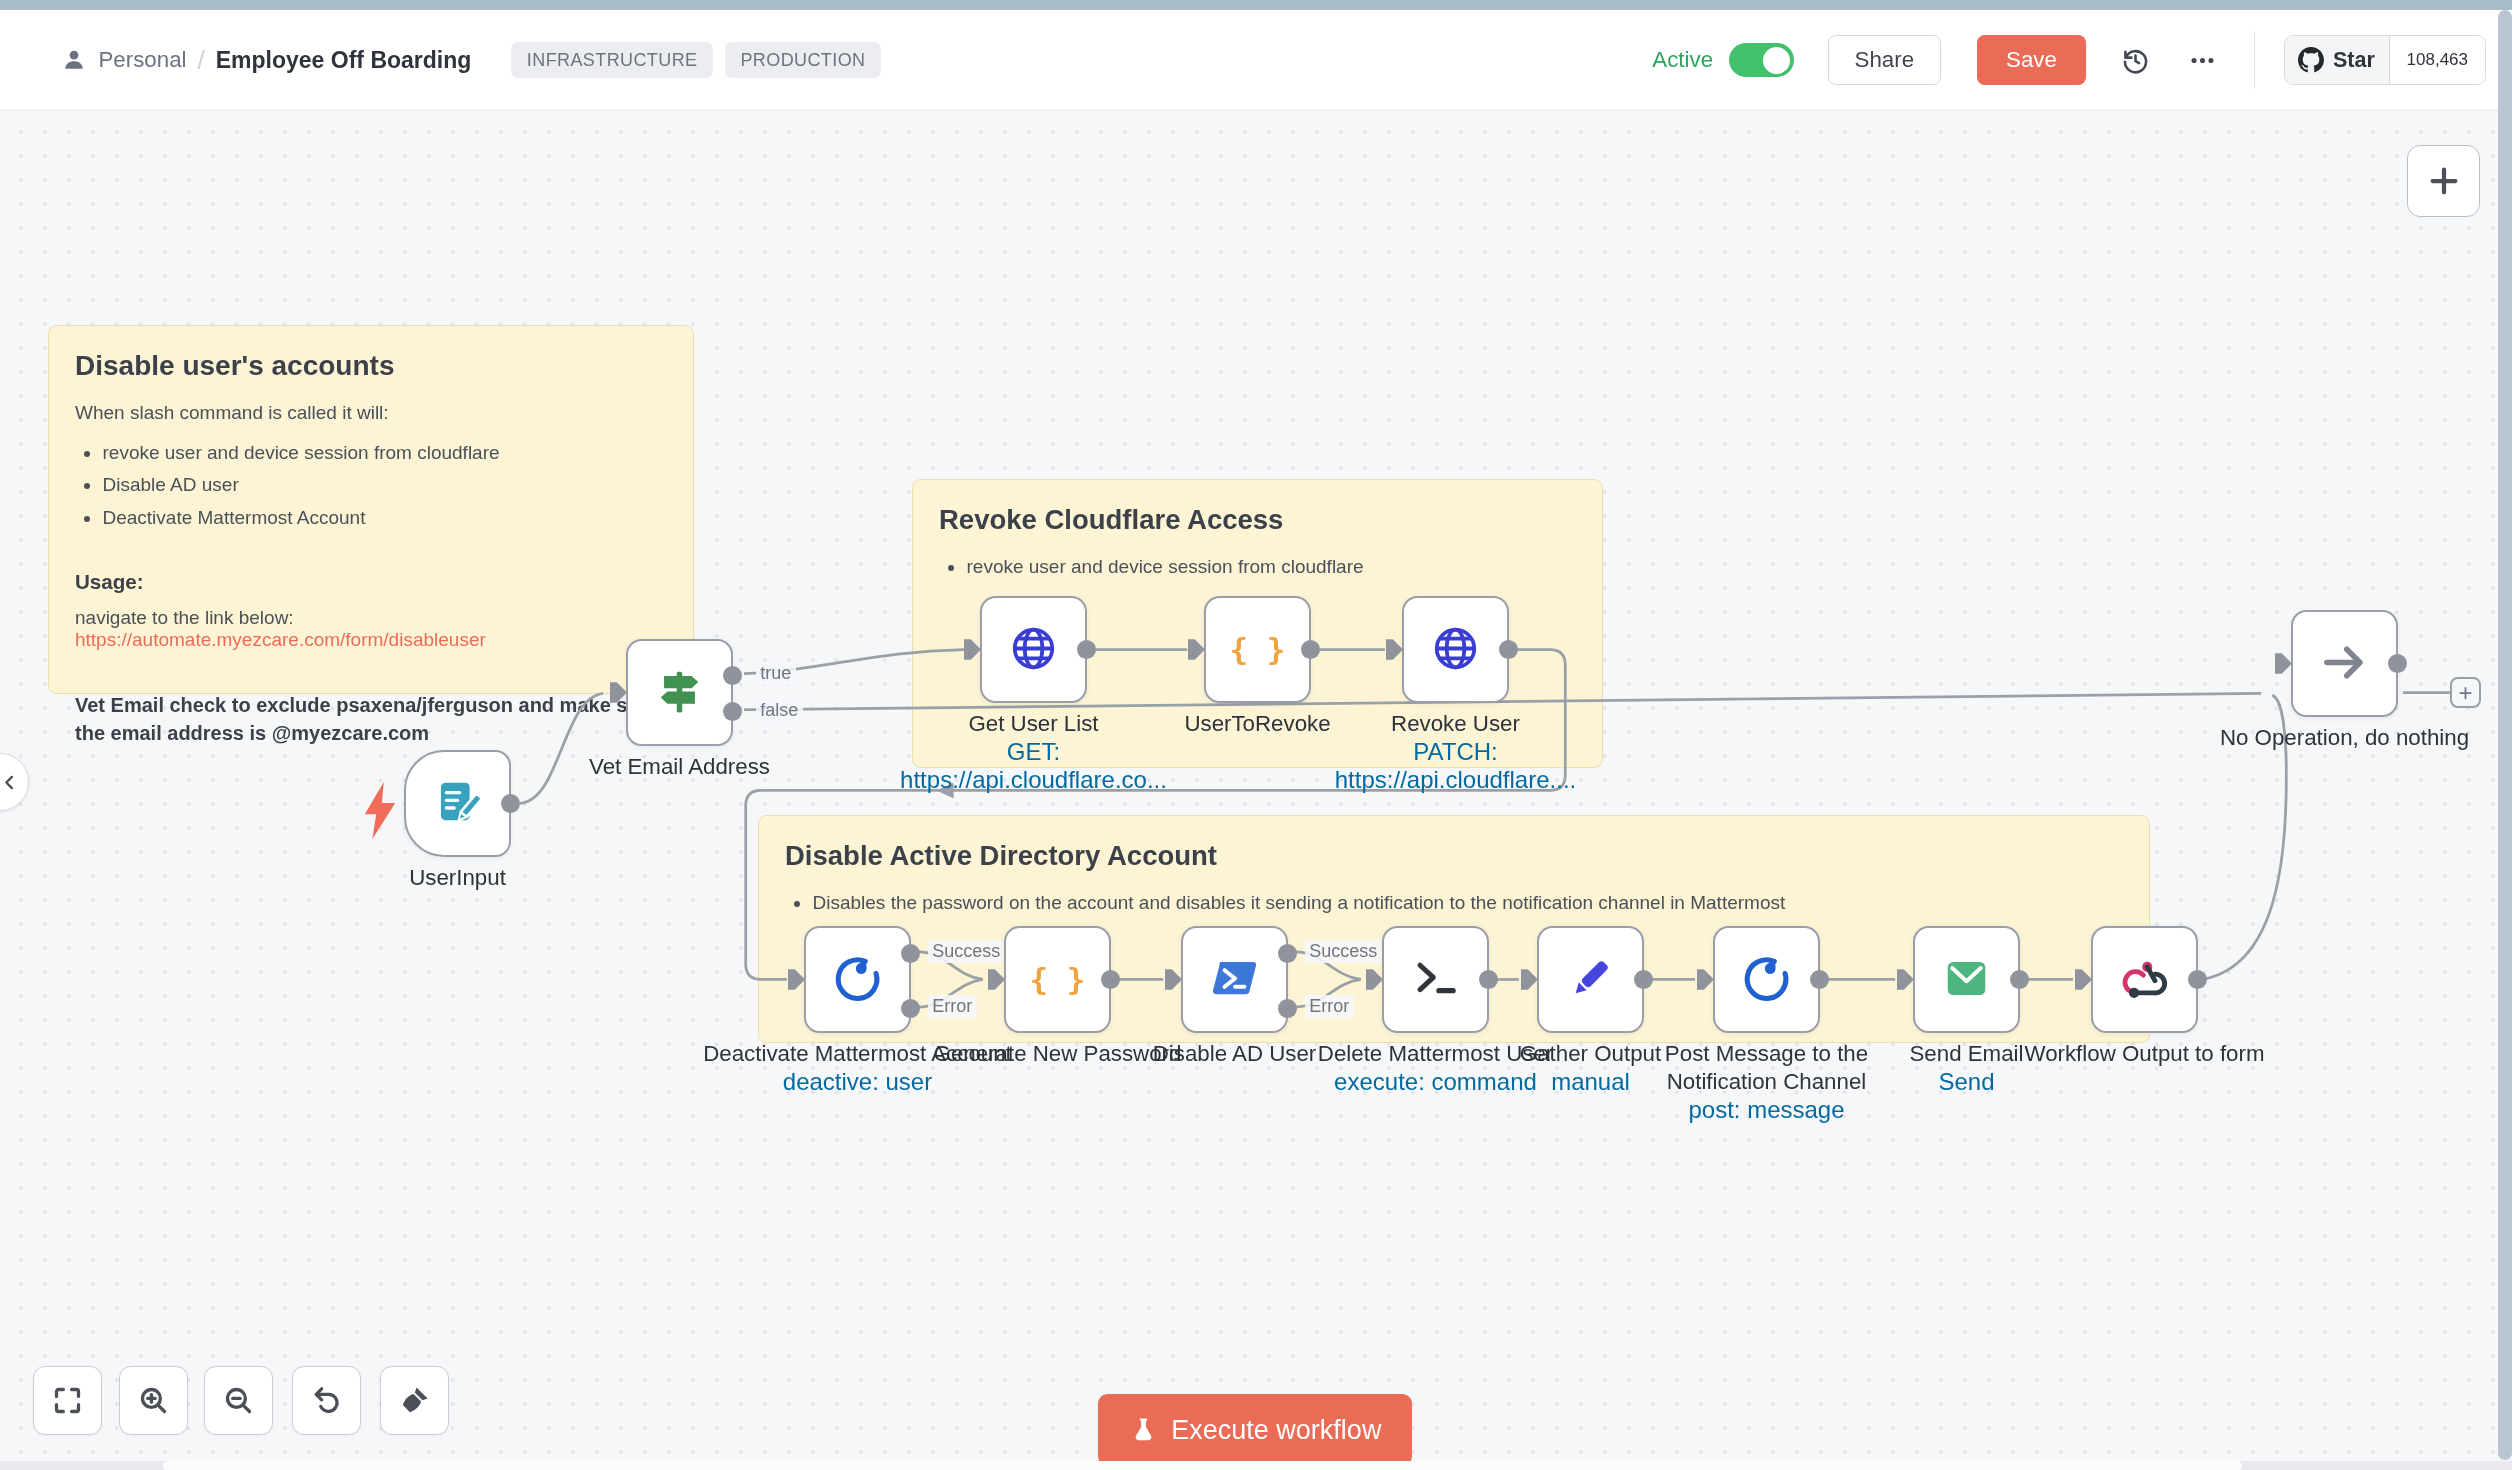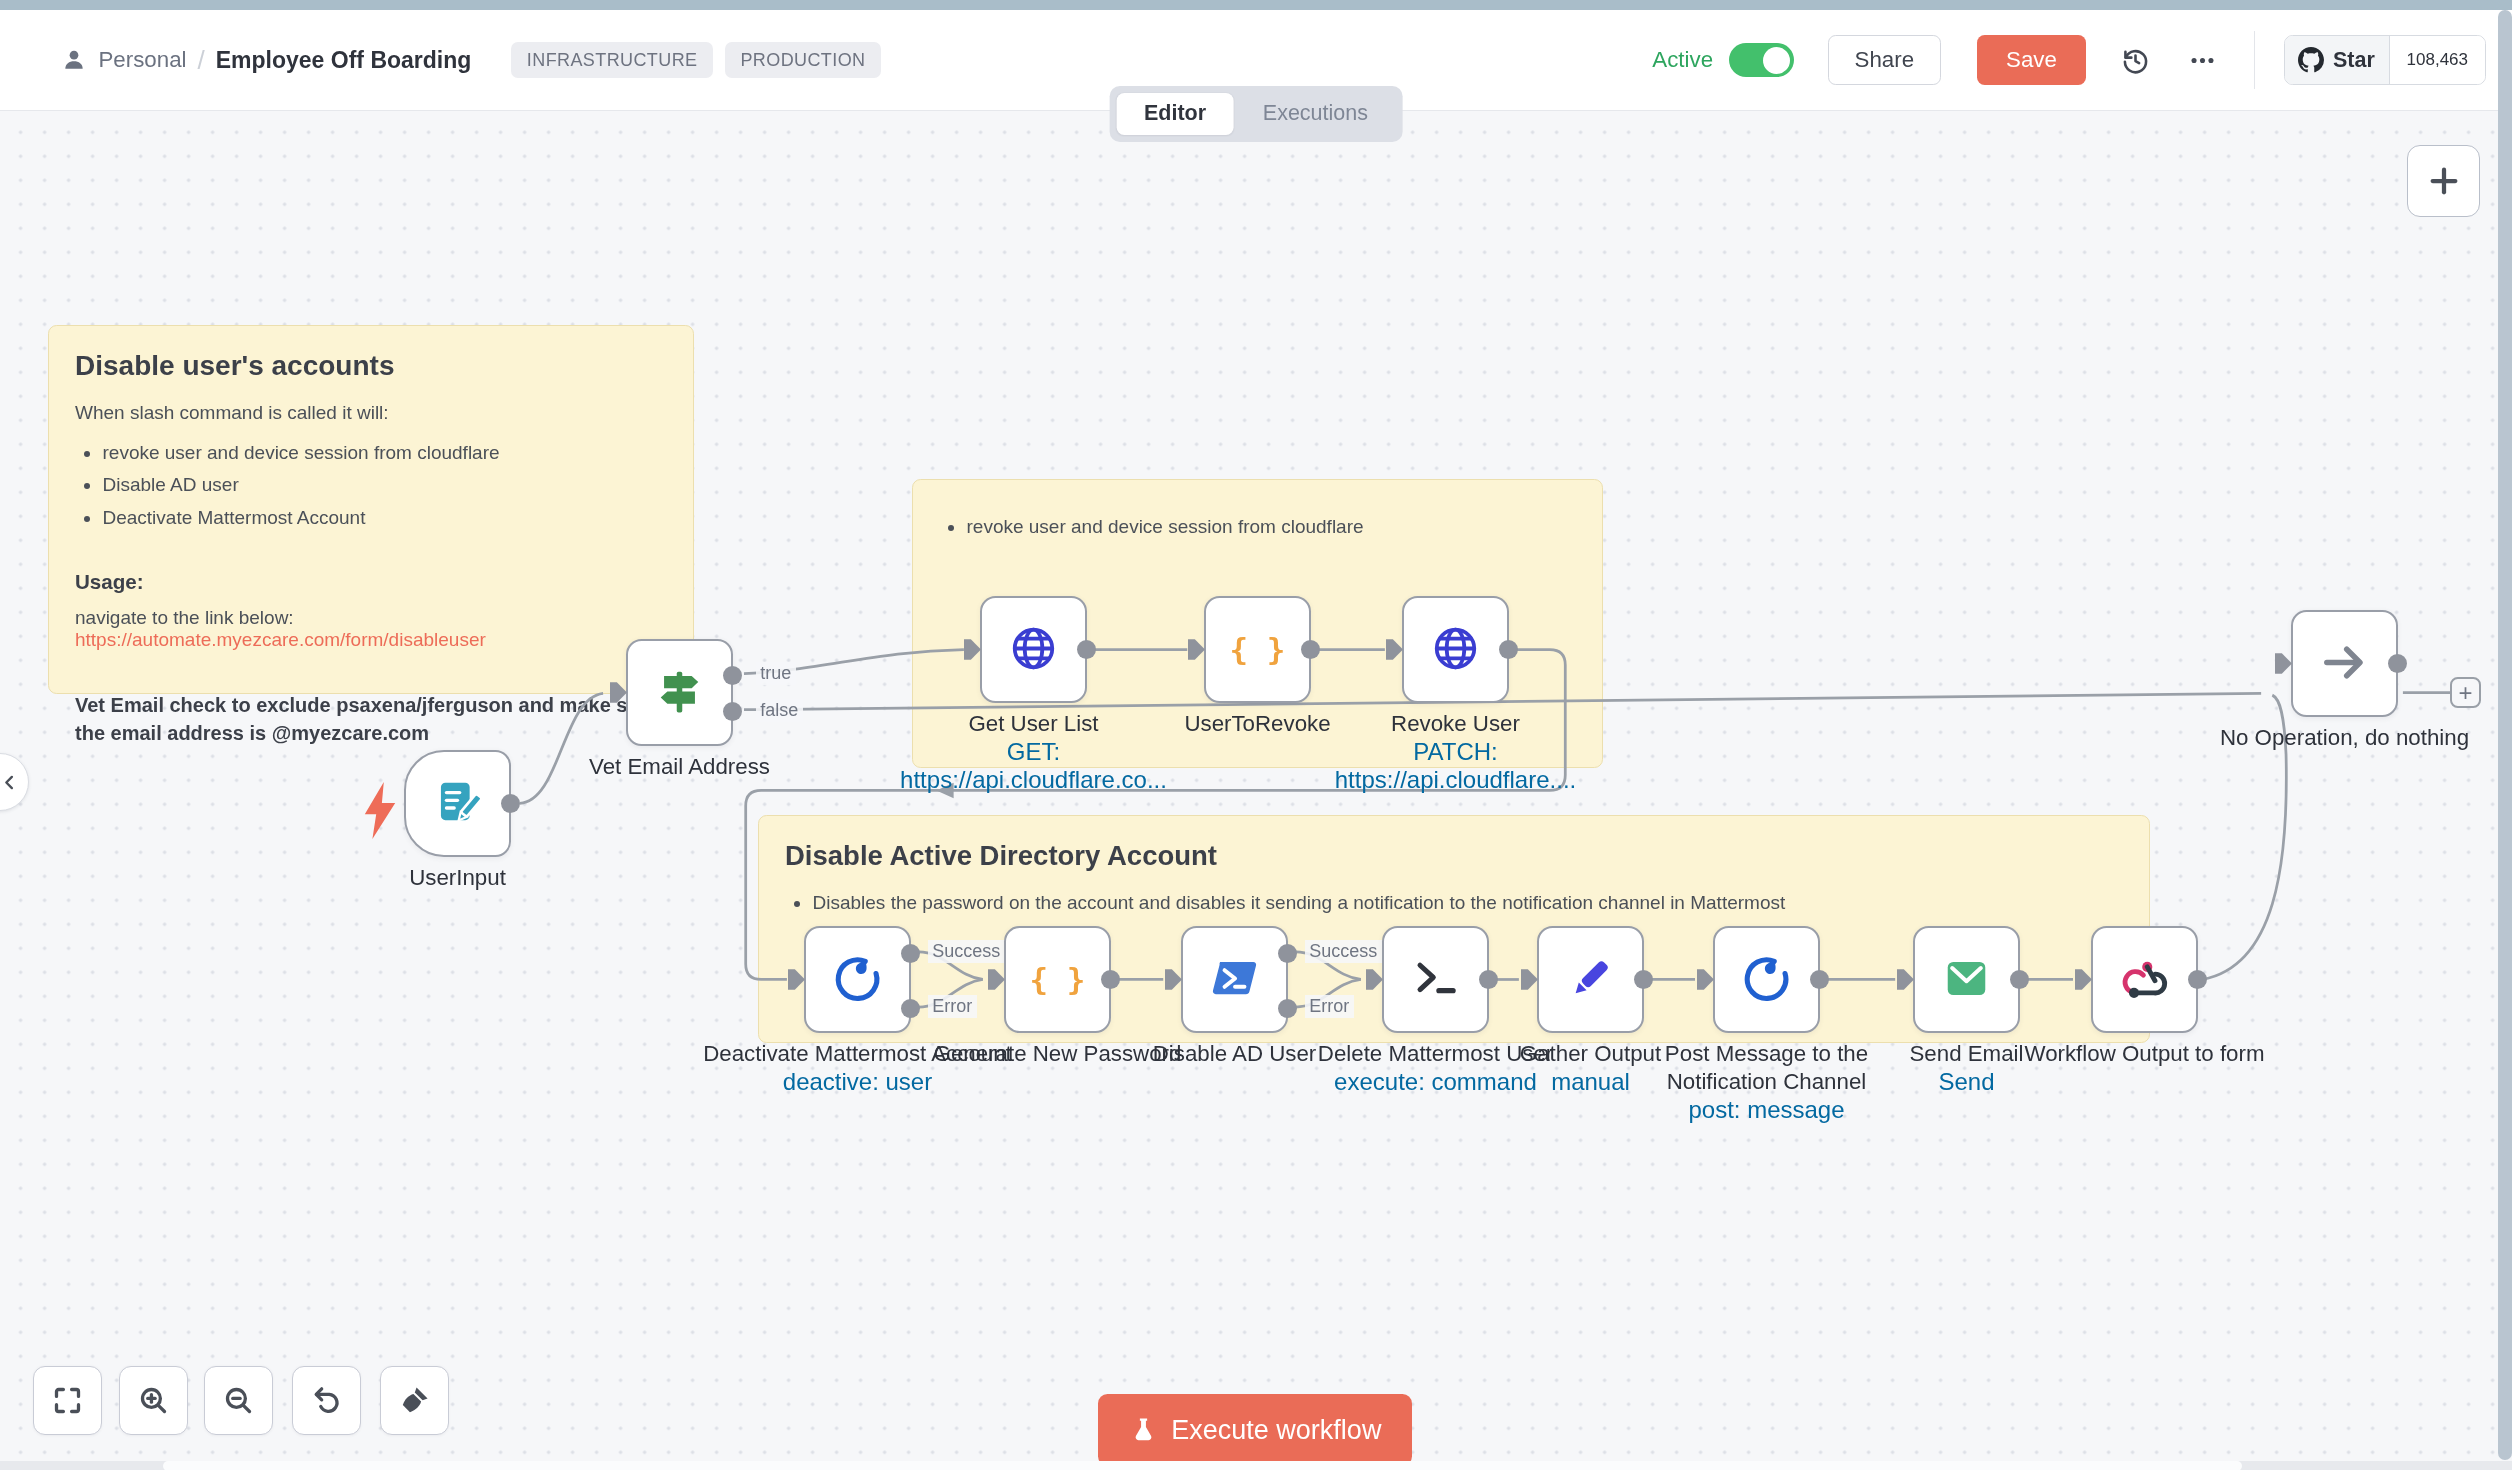--- a/index.html
+++ b/index.html
@@ -124,43 +124,40 @@
           <svg width="26" height="26" viewBox="0 0 16 16" fill="#24292f">
               <path d="M8 0C3.58 0 0 3.58 0 8c0 3.54 2.29 6.53 5.47 7.59.4.07.55-.17.55-.38 0-.19-.01-.82-.01-1.49-2.01.37-2.53-.49-2.69-.94-.09-.23-.48-.94-.82-1.13-.28-.15-.68-.52-.01-.53.63-.01 1.08.58 1.23.82.72 1.21 1.87.87 2.33.66.07-.52.28-.87.51-1.07-1.78-.2-3.64-.89-3.64-3.95 0-.87.31-1.59.82-2.15-.08-.2-.36-1.02.08-2.12 0 0 .67-.21 2.2.82.64-.18 1.32-.27 2-.27s1.36.09 2 .27c1.53-1.04 2.2-.82 2.2-.82.44 1.1.16 1.92.08 2.12.51.56.82 1.27.82 2.15 0 3.07-1.87 3.75-3.65 3.95.29.25.54.73.54 1.48 0 1.07-.01 1.93-.01 2.2 0 .21.15.46.55.38A8.01 8.01 0 0 0 16 8c0-4.42-3.58-8-8-8z"></path>
             </svg>
           <span>Star</span>
         </span>
         <span class="gh-right">108,463</span>
       </span>
     </div>
   </div>
 
-  <div class="tabs">
-    <span class="tab active">Editor</span>
-    <span class="tab">Executions</span>
-  </div>
 
   <div class="canvas">
 
     <div class="sticky" style="left:48px;top:215px;width:646px;height:369px;">
       <h1>Disable user's accounts</h1>
       <div class="body">When slash command is called it will:</div>
       <ul>
         <li>revoke user and device session from cloudflare</li>
         <li>Disable AD user</li>
         <li>Deactivate Mattermost Account</li>
       </ul>
       <div class="usage">Usage:</div>
       <div class="usageline">
         <span>navigate to the link below: </span><a class="link">https://automate.myezcare.com/form/disableuser</a>
       </div>
       <div class="note">Vet Email check to exclude psaxena/jferguson and make sure the email address is @myezcare.com</div>
     </div>
 
     <div class="sticky" style="left:912px;top:369px;width:691px;height:289px;">
+      <h1 style="font-size:27.5px;">Revoke Cloudflare Access</h1>
       <ul>
         <li>revoke user and device session from cloudflare</li>
       </ul>
     </div>
 
     <div class="sticky" style="left:758px;top:705px;width:1392px;height:228px;">
       <h1 style="font-size:27.5px;">Disable Active Directory Account</h1>
       <ul>
         <li>Disables the password on the account and disables it sending a notification to the notification channel in Mattermost</li>
       </ul>

